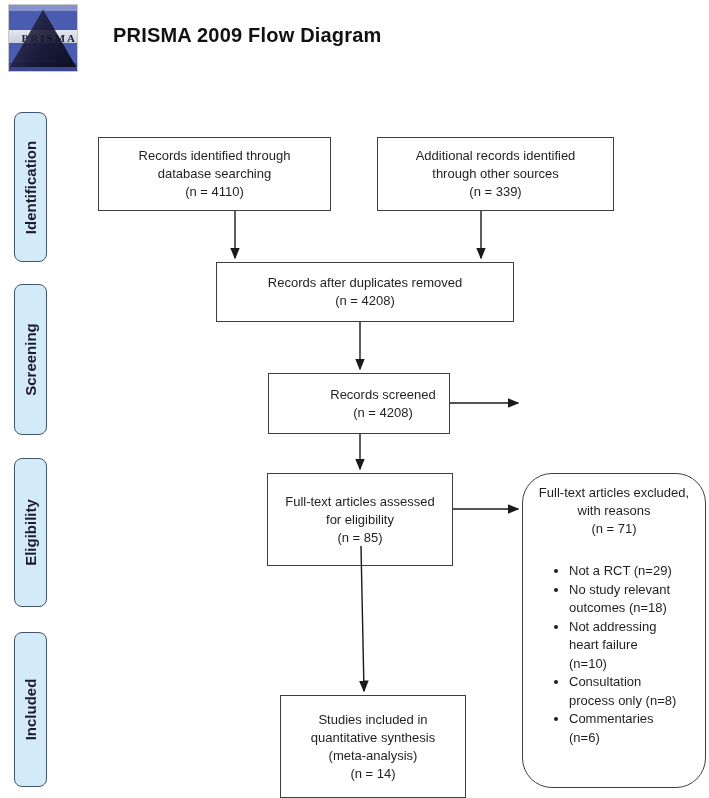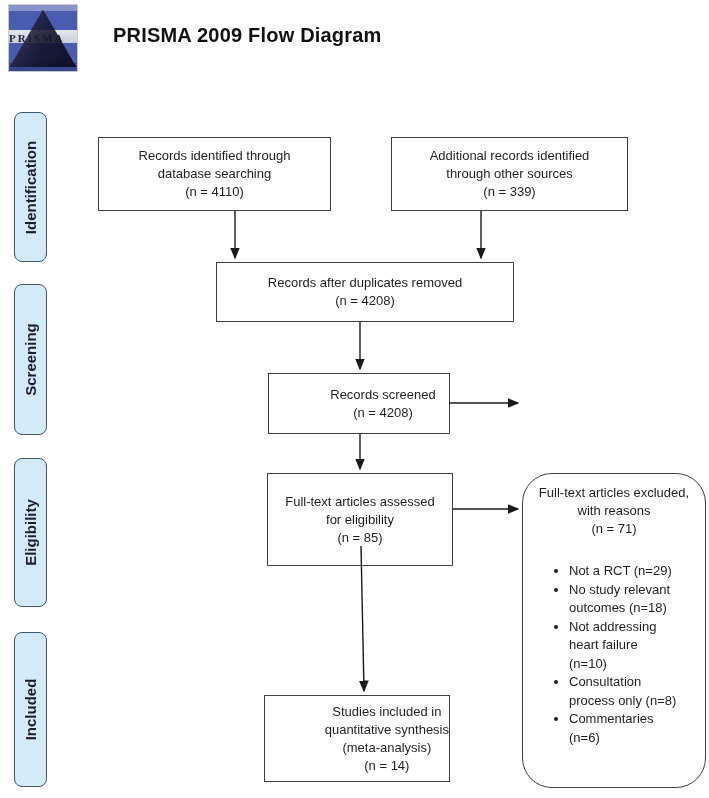--- a/index.html
+++ b/index.html
@@ -23,21 +23,21 @@
       #8794cc 0%, #8794cc 9%,
       #4a5cb0 9%, #4a5cb0 38%,
       #e3e6ee 38%, #c9cedb 58%,
       #4a5cb0 58%, #4a5cb0 88%,
       #39488e 88%, #39488e 100%);
     border: 1px solid #c9c9c9;
   }
   .logo-word {
     position: absolute;
     left: 0; right: 0; top: 27px;
-    text-align: left;
+    text-align: right;
     font-family: "Liberation Serif", serif;
     font-size: 11px;
     font-weight: 700;
     letter-spacing: 2px;
     color: #23233a;
   }
   .logo-triangle {
     position: absolute;
     left: 0; top: 0;
     width: 100%; height: 100%;
@@ -142,21 +142,21 @@
   <div class="phase" style="top:632px;height:155px;">
     <span class="phase-label">Included</span>
   </div>
 
   <div class="fbox" style="left:98px;top:137px;width:233px;height:74px;">
     <span class="fbox-text">Records identified through
 database searching
 (n = 4110)</span>
   </div>
 
-  <div class="fbox" style="left:391px;top:137px;width:237px;height:74px;">
+  <div class="fbox" style="left:377px;top:137px;width:237px;height:74px;">
     <span class="fbox-text">Additional records identified
 through other sources
 (n = 339)</span>
   </div>
 
   <div class="fbox" style="left:216px;top:262px;width:298px;height:60px;">
     <span class="fbox-text">Records after duplicates removed
 (n = 4208)</span>
   </div>
 
@@ -183,21 +183,21 @@
       <li>Not addressing
 heart failure
 (n=10)</li>
       <li>Consultation
 process only (n=8)</li>
       <li>Commentaries
 (n=6)</li>
     </ul>
   </div>
 
-  <div class="fbox" style="left:264px;top:695px;width:186px;height:87px;justify-content:flex-end;">
+  <div class="fbox" style="left:280px;top:695px;width:186px;height:103px;">
     <span class="fbox-text">Studies included in
 quantitative synthesis
 (meta-analysis)
 (n = 14)</span>
   </div>
 
   <svg class="arrows" width="709" height="798" viewBox="0 0 709 798">
     <defs>
       <marker id="ah" markerWidth="9" markerHeight="7" refX="7.5" refY="3.5" orient="auto">
         <path d="M0,0 L8.5,3.5 L0,7 Z" fill="#1a1a1a"></path>

